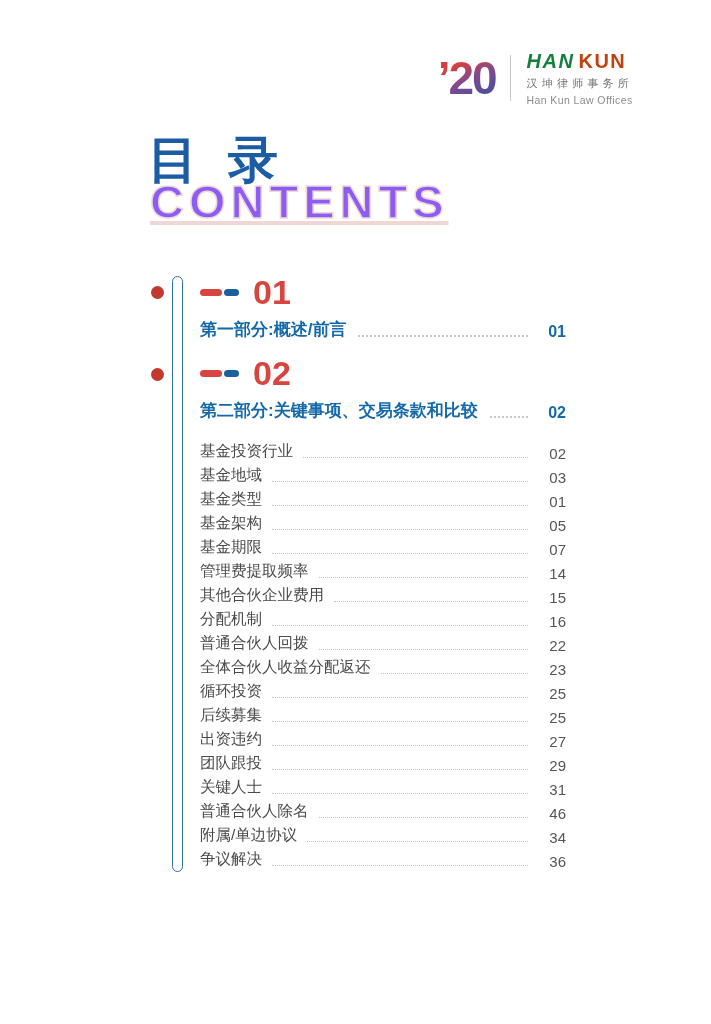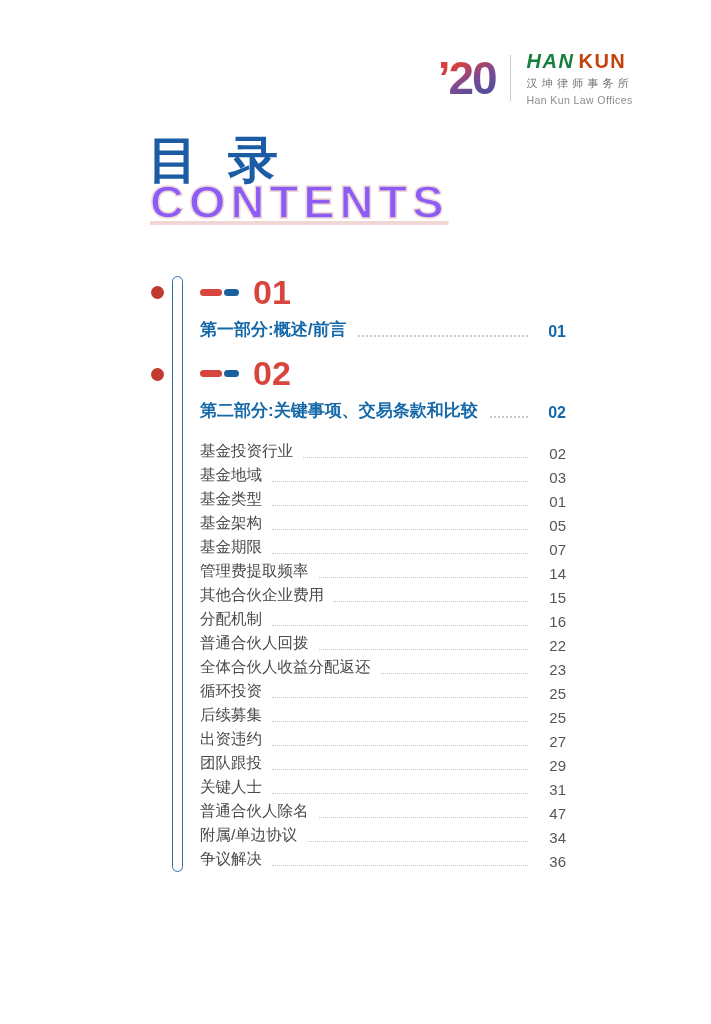--- a/index.html
+++ b/index.html
@@ -212,21 +212,21 @@
 
   <div class="toc-row">
     <span class="toc-label">关键人士</span>
     <span class="leader"></span>
     <span class="toc-page">31</span>
   </div>
 
   <div class="toc-row">
     <span class="toc-label">普通合伙人除名</span>
     <span class="leader"></span>
-    <span class="toc-page">47</span>
+    <span class="toc-page">46</span>
   </div>
 
   <div class="toc-row">
     <span class="toc-label">附属/单边协议</span>
     <span class="leader"></span>
     <span class="toc-page">34</span>
   </div>
 
   <div class="toc-row">
     <span class="toc-label">争议解决</span>

